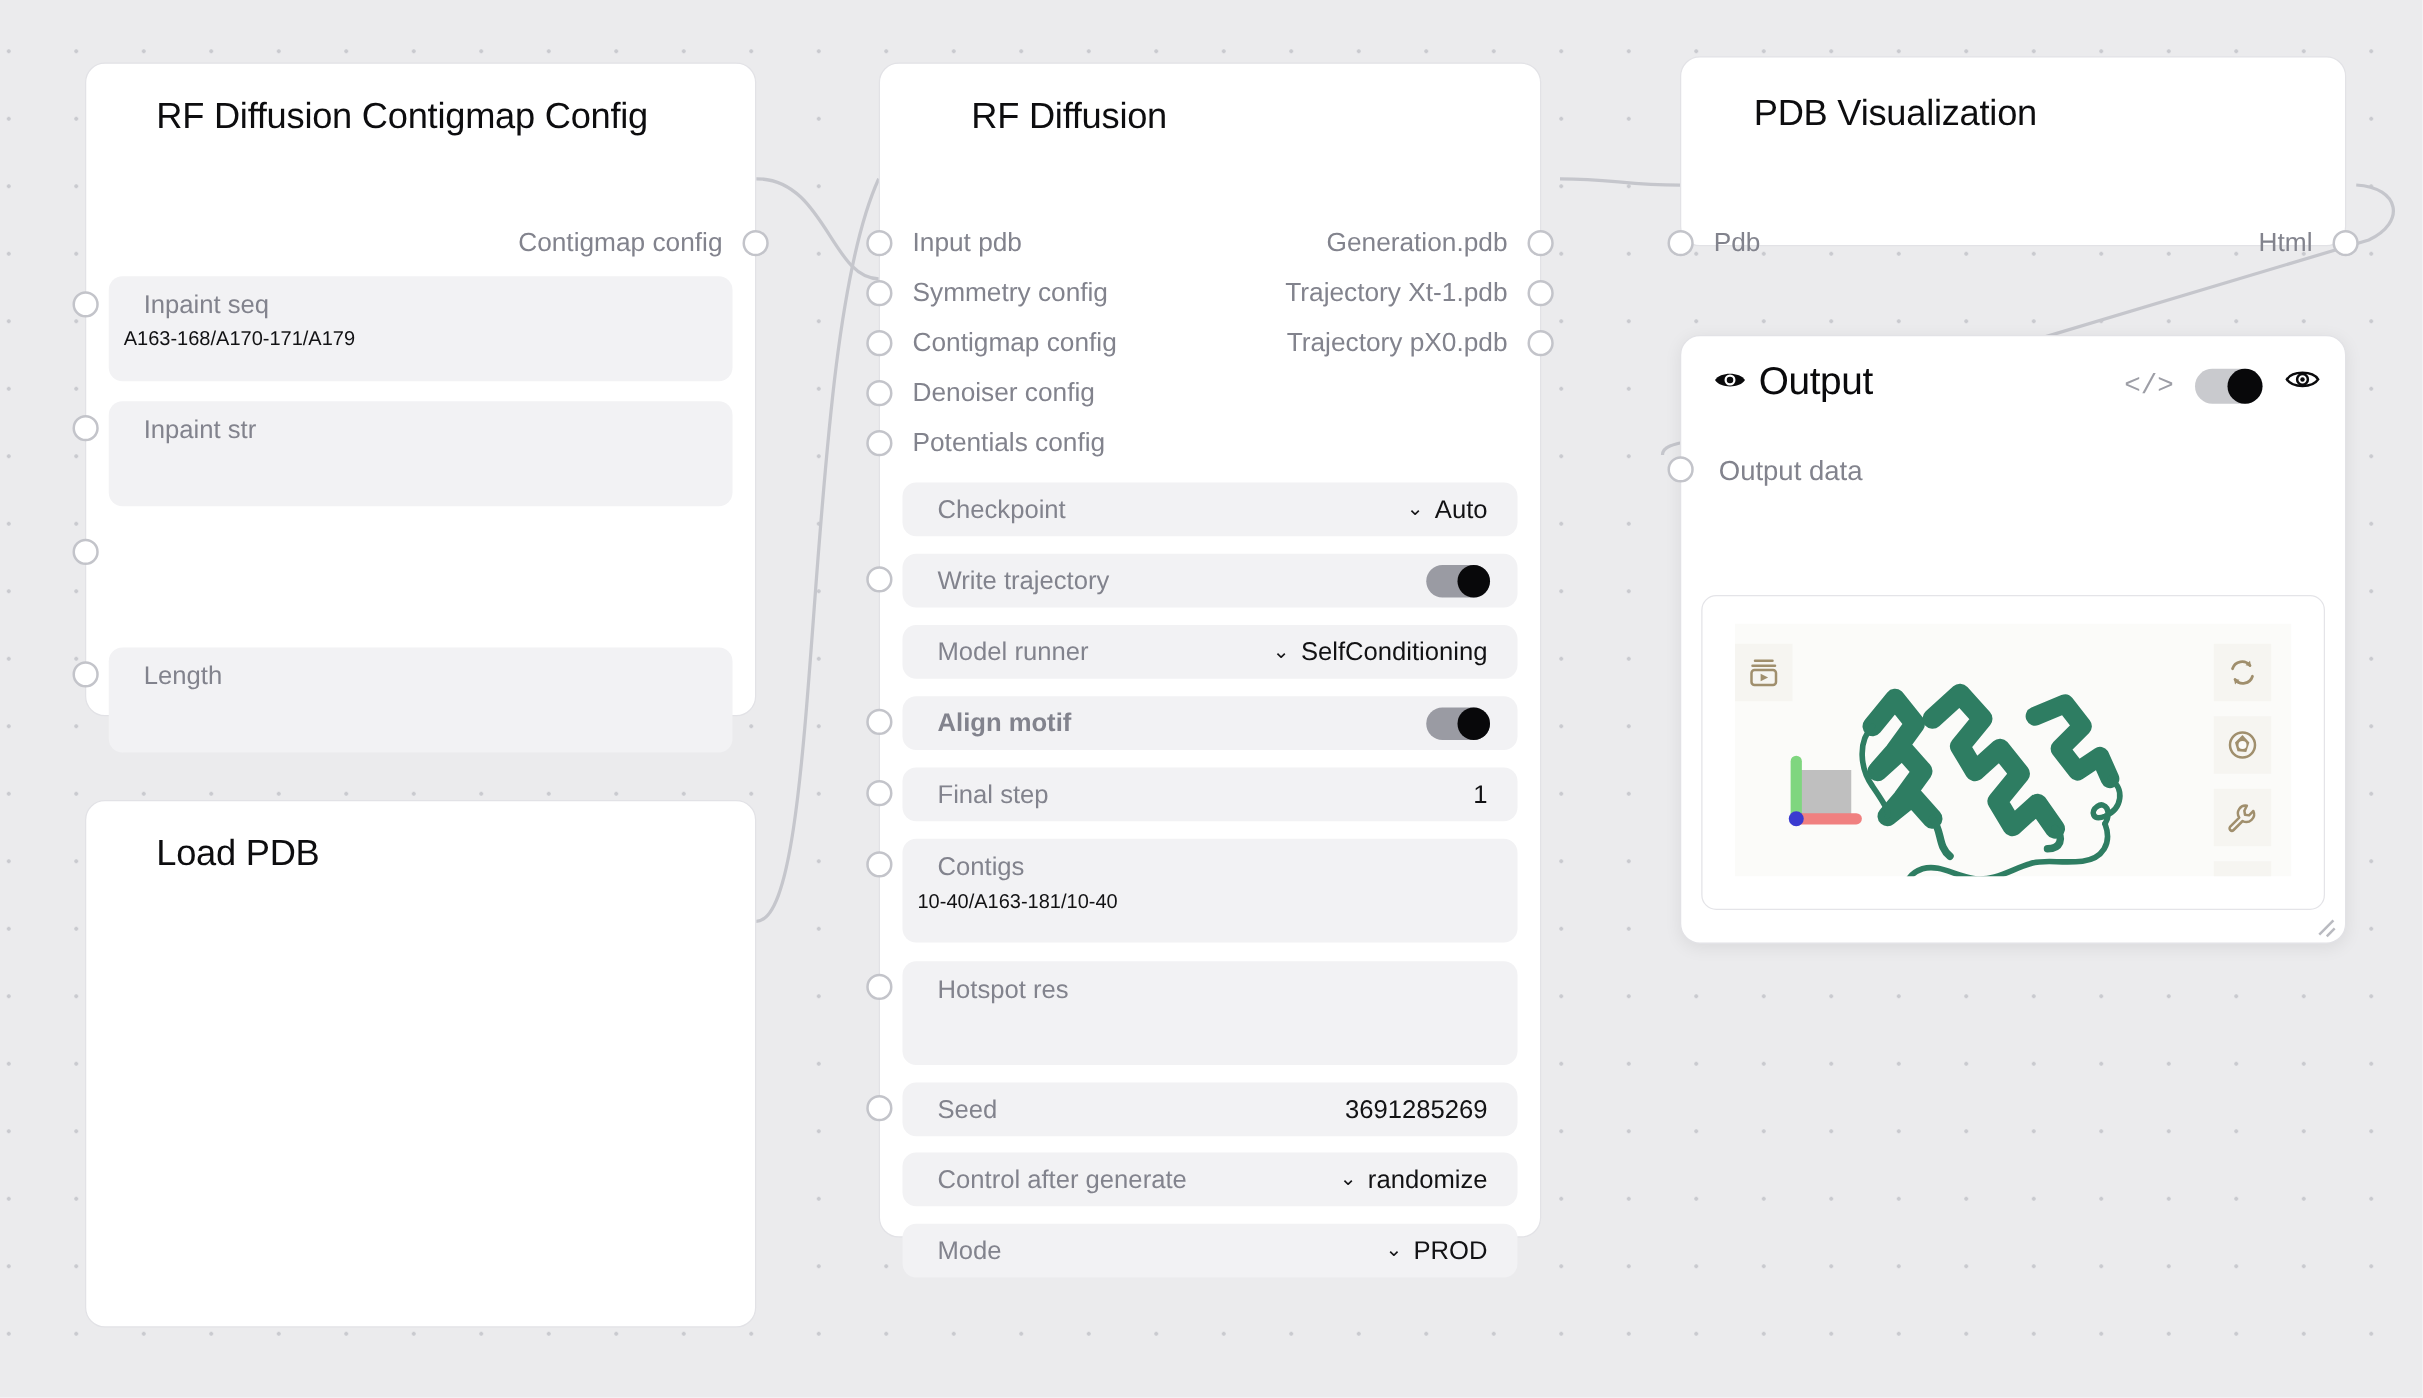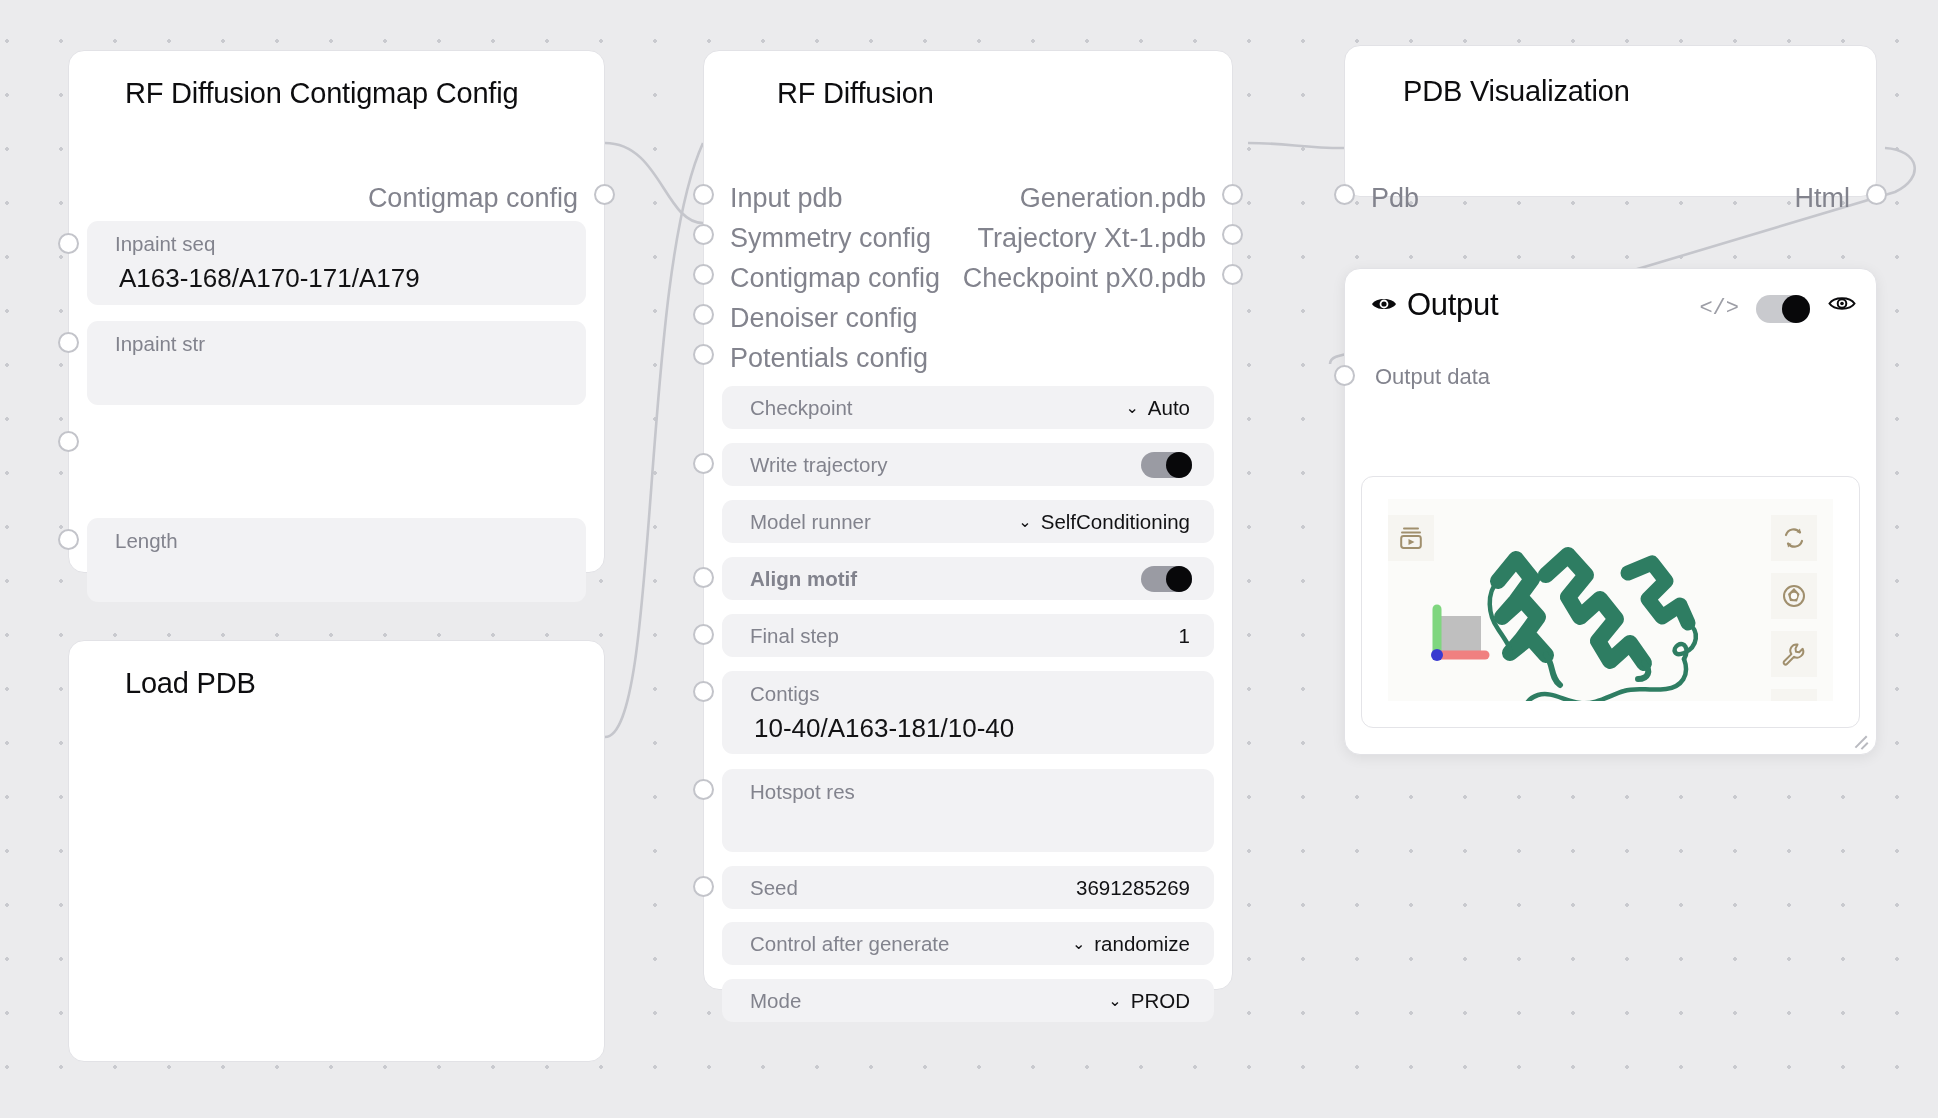--- a/index.html
+++ b/index.html
@@ -45,21 +45,21 @@
     border-radius: 50%;
     background: #ffffff;
     z-index: 9;
   }
   .sock.left  { left: -11px; }
   .sock.right { right: -11px; }
 
   
   .port {
     position: absolute;
-    font-size: 27px;
+    font-size: 21px;
     color: #82838d;
     white-space: nowrap;
   }
   .port.in  { left: 26px; }
   .port.out { right: 26px; }
 
   
   .widget {
     position: absolute;
     background: #f2f2f4;
@@ -75,22 +75,22 @@
   }
   .w-val-right {
     position: absolute;
     right: 24px; top: 11px;
     font-size: 20.5px;
     color: #121214;
     white-space: nowrap;
   }
   .w-val-below {
     position: absolute;
-    left: 32px; top: 42px;
-    font-size: 26px;
+    left: 12px; top: 42px;
+    font-size: 16px;
     color: #121214;
     white-space: nowrap;
   }
   .chev { display: inline-block; margin-right: 9px; color: #121214; font-size: 16px; position: relative; top: -2px; }
 
   
   .row { height: 43px; }
   .row .w-label, .row .w-val-right { top: 10px; }
 
   
@@ -235,21 +235,21 @@
     <div class="sock left" style="top:293px;"></div>
     <div class="port in" style="top:292px;">Potentials config</div>
 
     <div class="sock right" style="top:133px;"></div>
     <div class="port out" style="top:132px;">Generation.pdb</div>
 
     <div class="sock right" style="top:173px;"></div>
     <div class="port out" style="top:172px;">Trajectory Xt-1.pdb</div>
 
     <div class="sock right" style="top:213px;"></div>
-    <div class="port out" style="top:212px;">Checkpoint pX0.pdb</div>
+    <div class="port out" style="top:212px;">Trajectory pX0.pdb</div>
 
     <div class="widget row" style="top:335px;">
       <span class="w-label">Checkpoint</span>
       <span class="w-val-right"><span class="chev">⌄</span><span>Auto</span></span>
     </div>
 
     <div class="sock left" style="top:402px;"></div>
     <div class="widget row" style="top:392px;">
       <span class="w-label">Write trajectory</span>
       <span class="toggle">

